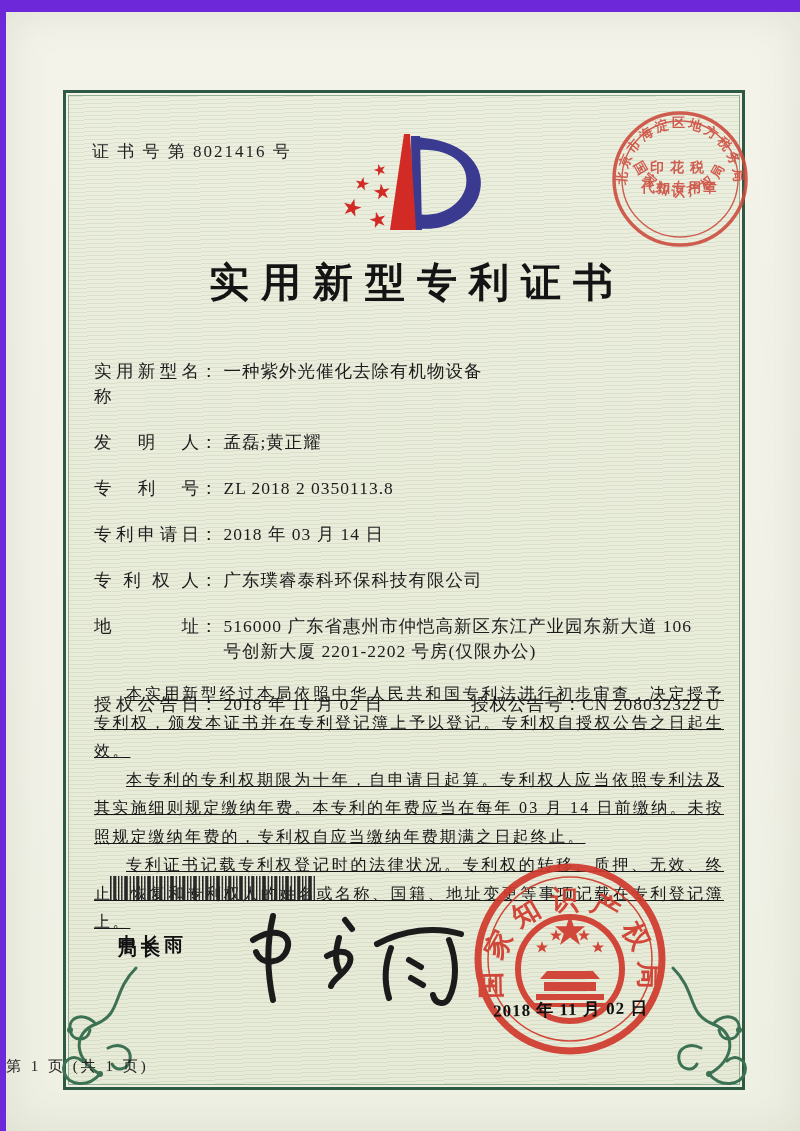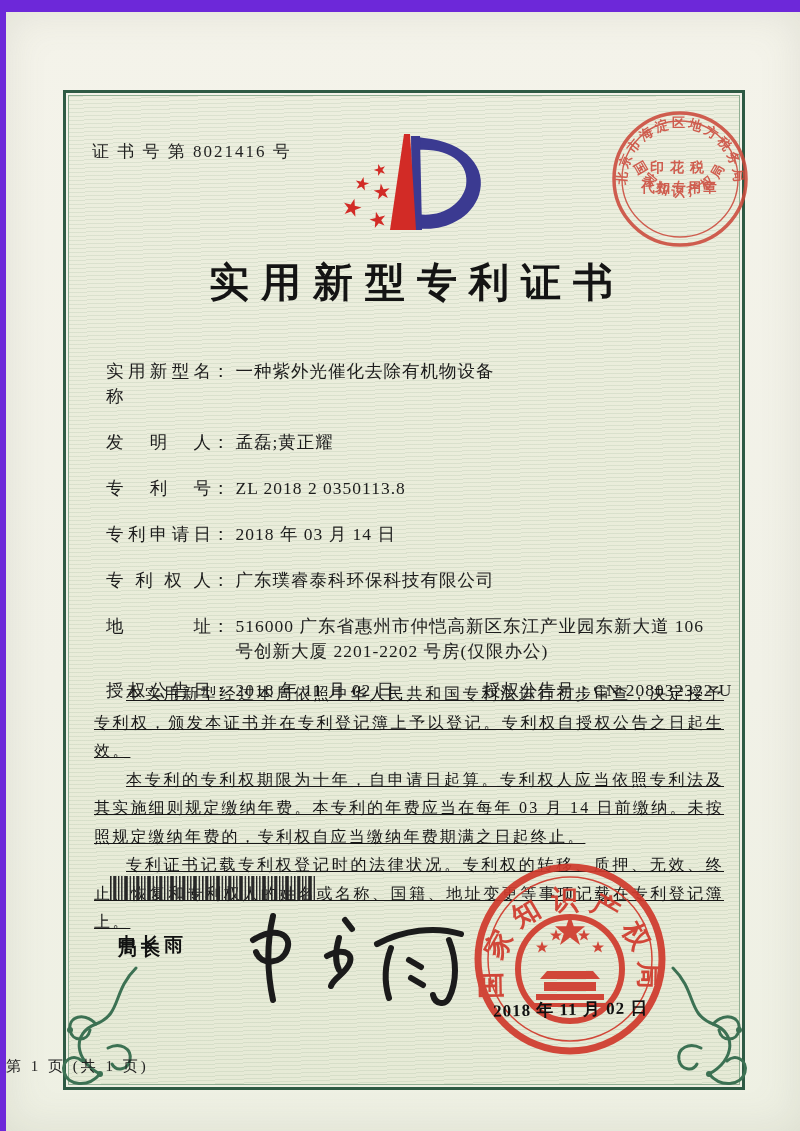--- a/index.html
+++ b/index.html
@@ -14,21 +14,21 @@
          border:3px solid #2e5a44;box-sizing:border-box;}
   #frame-inner{position:absolute;left:2px;top:2px;right:2px;bottom:2px;
          border:1px solid #8fae92;
          background:
            repeating-linear-gradient(178deg,rgba(96,134,99,.12) 0 1px,rgba(0,0,0,0) 1px 4px),
            linear-gradient(180deg,#eceede 0%,#e9ecd9 55%,#e6ead6 100%);}
   .abs{position:absolute;}
   .cert-no{left:86px;top:128px;font-size:17px;letter-spacing:2px;color:#1f1f1f;}
   .title{left:0;right:0;top:243px;text-align:center;font-size:40px;font-weight:700;
          letter-spacing:12px;color:#141414;margin-left:28px;}
-  .fields{left:100px;top:347px;width:636px;font-size:17.5px;color:#1c1c1c;}
+  .fields{left:88px;top:347px;width:636px;font-size:17.5px;color:#1c1c1c;}
   .frow{display:flex;align-items:flex-start;line-height:25px;margin-bottom:21px;position:relative;}
   .flabel{display:inline-block;width:106px;text-align:justify;text-align-last:justify;
           letter-spacing:1px;flex:0 0 106px;}
   .fcolon{flex:0 0 auto;margin-right:6px;}
   .fvalue{flex:1 1 auto;letter-spacing:1px;max-width:480px;}
   .frow-last{margin-bottom:12px;}
   .grant-pub{position:absolute;left:377px;top:0;white-space:nowrap;letter-spacing:1px;text-align:center;}
   .paras{left:88px;top:668px;width:630px;font-size:16px;line-height:28.5px;
          letter-spacing:2.2px;text-align:justify;color:#171717;text-decoration:underline;}
   .paras p{margin:0;text-indent:2em;}
@@ -121,21 +121,21 @@
       <div class="frow">
         <span class="flabel">专利申请日</span>
           <span class="fcolon">：</span>
           <span class="fvalue">2018 年 03 月 14 日</span>
       </div>
       <div class="frow">
         <span class="flabel">专利权人</span>
           <span class="fcolon">：</span>
           <span class="fvalue">广东璞睿泰科环保科技有限公司</span>
       </div>
-      <div class="frow" style="margin-bottom:14px;">
+      <div class="frow" style="margin-bottom:28px;">
         <span class="flabel">地址</span>
           <span class="fcolon">：</span>
           <span class="fvalue" style="max-width:470px;">516000 广东省惠州市仲恺高新区东江产业园东新大道 106 号创新大厦 2201-2202 号房(仅限办公)</span>
       </div>
       <div class="frow frow-last">
         <span class="flabel">授权公告日</span>
           <span class="fcolon">：</span>
           <span class="fvalue">2018 年 11 月 02 日</span>
         <span class="grant-pub"><span>授权公告号</span><span>：</span><span>CN 208032322 U</span></span>
       </div>

